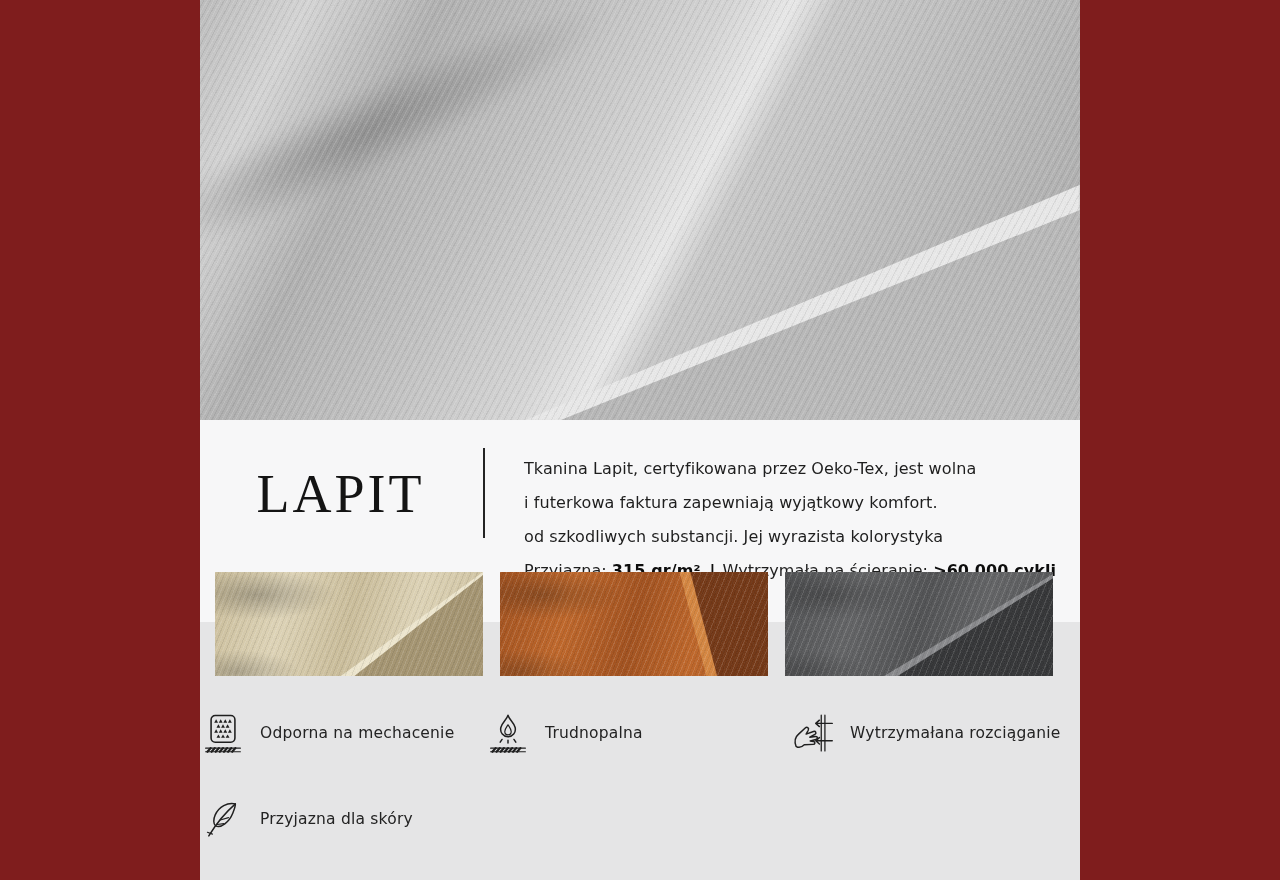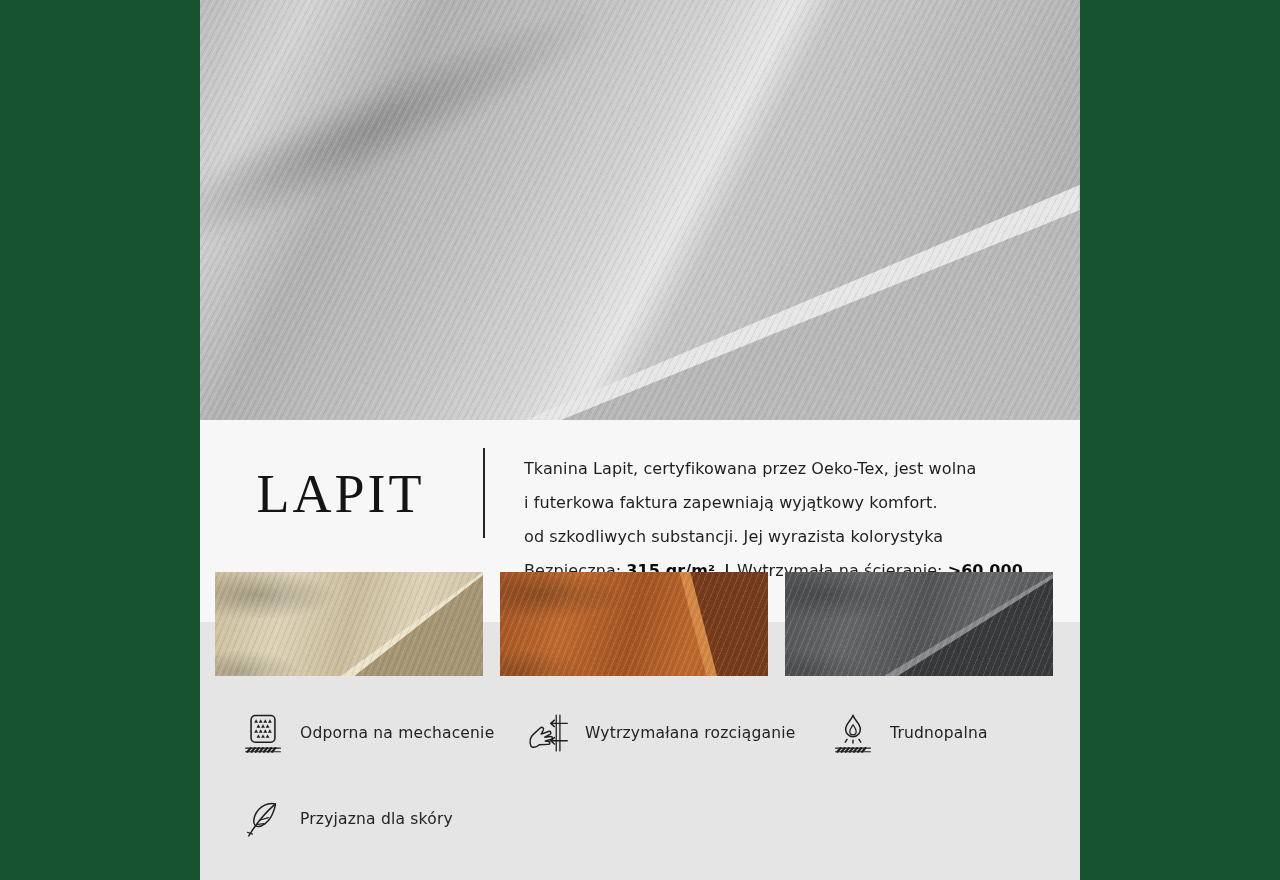--- a/index.html
+++ b/index.html
@@ -1,20 +1,20 @@
 <!DOCTYPE html>
 <html><head>
 <meta charset="utf-8">
 <style>
   html,body{margin:0;padding:0;}
   body{
     width:1280px;height:880px;overflow:hidden;background:#ffffff;
     font-family:"DejaVu Sans","Liberation Sans",sans-serif;
   }
-  .page{position:relative;width:1280px;height:880px;background:#14532d;}
+  .page{position:relative;width:1280px;height:880px;background:#7f1d1d;}
   .content{position:absolute;left:200px;top:0;width:880px;height:880px;}
 
   
   .hero{position:relative;width:880px;height:420px;overflow:hidden;background:var(--hm,#bcbcbc);}
   .hero-base{position:absolute;inset:0;
     background:linear-gradient(118deg,
       var(--hm,#bcbcbc) 0%, var(--hl,#d6d6d6) 10%, #b0b0b0 22%,
       #c2c2c2 36%, var(--hl,#d6d6d6) 48%, var(--hh,#ebebeb) 54%,
       #c8c8c8 58%, var(--hm,#bcbcbc) 72%, var(--hd,#a8a8a8) 100%);}
   .hero-streak{position:absolute;left:-8%;top:-12%;width:80%;height:86%;
@@ -62,21 +62,21 @@
   .swatch:nth-child(2) .sw-hi{clip-path:polygon(67% 0%,100% 0%,100% 100%,77% 100%);}
   .swatch:nth-child(2) .sw-dark{clip-path:polygon(71% 0%,100% 0%,100% 100%,81% 100%);}
   .swatch:nth-child(3) .sw-hi{clip-path:polygon(100% 2%,100% 100%,37% 100%);}
   .swatch:nth-child(3) .sw-dark{clip-path:polygon(100% 6%,100% 100%,42% 100%);}
   .sw-fur{position:absolute;inset:0;
     background:repeating-linear-gradient(112deg,
       rgba(255,255,255,.12) 0 1px, rgba(255,255,255,0) 1px 3px,
       rgba(0,0,0,.08) 3px 4px, rgba(0,0,0,0) 4px 6px);}
 
   
-  .features{position:absolute;left:0;top:270px;width:956px;padding-left:40px;box-sizing:border-box;
+  .features{position:absolute;left:0;top:270px;width:956px;box-sizing:border-box;
     display:grid;grid-template-columns:285px 305px 1fr;grid-auto-rows:86px;}
   .feature{display:flex;align-items:center;gap:14px;}
   .f-icon{width:46px;display:flex;justify-content:center;flex:0 0 46px;}
   .f-icon svg{display:block;}
   .f-label{font-size:15.5px;color:#232323;letter-spacing:.2px;}
 
   .defs-hidden{position:absolute;width:0;height:0;overflow:hidden;}
 </style>
 </head>
 <body>
@@ -118,21 +118,21 @@
       <div class="title-box">
         <h1>LAPIT</h1>
       </div>
       <div class="divider"></div>
 
       <div class="desc">
         <p>Tkanina Lapit, certyfikowana przez Oeko-Tex, jest wolna</p>
         <p>i futerkowa faktura zapewniają wyjątkowy komfort.</p>
         <p>od szkodliwych substancji. Jej wyrazista kolorystyka</p>
         <p class="specs">
-          <span>Bezpieczna:</span><b class="val">315 gr/m²</b><b class="sep">|</b><span>Wytrzymała na ścieranie:</span><b class="val">&gt;60 000 cykli</b>
+          <span>Przyjazna:</span><b class="val">315 gr/m²</b><b class="sep">|</b><span>Wytrzymała na ścieranie:</span><b class="val">&gt;60 000 cykli</b>
         </p>
       </div>
 
       <div class="swatches">
         <div class="swatch" style="--sl: #e0d5b6; --sm: #cbbd98; --sd: #a3926c; --sp: #8e7d58; --se: #f1e9cf;">
           <div class="sw-base"></div>
           <div class="sw-shade"></div>
           <div class="tri sw-hi"></div>
           <div class="tri sw-dark"></div>
           <div class="sw-fur"></div>
@@ -184,39 +184,39 @@
                 <use href="#pill" x="29" y="27.5"></use>
               <use href="#band"></use>
             </svg>
           </span>
           <span class="f-label">Odporna na mechacenie</span>
         </div>
 
         <div class="feature">
           <span class="f-icon">
             <svg width="44" height="48" viewBox="0 0 48 48" fill="none" stroke="#1f1f1f" stroke-width="1.6" stroke-linecap="round" stroke-linejoin="round">
+              <path d="M24 4.5 C25.2 9.5 30.6 12.6 31.8 18 C33 23.5 29 28 24 28 C19 28 15 23.5 16.2 18 C17.4 12.6 22.8 9.5 24 4.5 Z"></path>
+              <path d="M24 15 C22 18 20.5 19.8 20.5 22.3 C20.5 24.6 22 26 24 26 C26 26 27.5 24.6 27.5 22.3 C27.5 19.8 26 18 24 15 Z" stroke-width="1.3"></path>
+              <path d="M17.5 31 15.5 34 M24 31.8 V35 M30.5 31 32.5 34"></path>
+              <use href="#band"></use>
+            </svg>
+          </span>
+          <span class="f-label">Trudnopalna</span>
+        </div>
+
+        <div class="feature">
+          <span class="f-icon">
+            <svg width="44" height="48" viewBox="0 0 48 48" fill="none" stroke="#1f1f1f" stroke-width="1.6" stroke-linecap="round" stroke-linejoin="round">
               <path d="M33 4.5 V43.5 M37 4.5 V43.5" stroke-width="1.4"></path>
               <path d="M45 13.5 H27 M31 10 27 13.5 31 17"></path>
               <path d="M45 32.5 H27 M31 29 27 32.5 31 36"></path>
               <path d="M5.5 38.5 C3.5 33 4.5 28.5 8 25.5 L15.5 18.5 C17.5 16.8 20 18.6 18.8 21 L16.5 25.2 L24.5 22.3 C27 21.5 28.2 24.2 26 25.6 L20.5 28.6 L26.8 27.9 C29.3 27.7 29.6 30.4 27.2 31.1 L21 32.8 L24.6 33.3 C26.8 33.7 26.4 36.3 24.2 36.4 L14.5 36.9 C12 39.3 8.5 40.6 5.5 38.5 Z"></path>
             </svg>
           </span>
           <span class="f-label">Wytrzymałana rozciąganie</span>
-        </div>
-
-        <div class="feature">
-          <span class="f-icon">
-            <svg width="44" height="48" viewBox="0 0 48 48" fill="none" stroke="#1f1f1f" stroke-width="1.6" stroke-linecap="round" stroke-linejoin="round">
-              <path d="M24 4.5 C25.2 9.5 30.6 12.6 31.8 18 C33 23.5 29 28 24 28 C19 28 15 23.5 16.2 18 C17.4 12.6 22.8 9.5 24 4.5 Z"></path>
-              <path d="M24 15 C22 18 20.5 19.8 20.5 22.3 C20.5 24.6 22 26 24 26 C26 26 27.5 24.6 27.5 22.3 C27.5 19.8 26 18 24 15 Z" stroke-width="1.3"></path>
-              <path d="M17.5 31 15.5 34 M24 31.8 V35 M30.5 31 32.5 34"></path>
-              <use href="#band"></use>
-            </svg>
-          </span>
-          <span class="f-label">Trudnopalna</span>
         </div>
 
 
 
         <div class="feature">
           <span class="f-icon">
             <svg width="44" height="48" viewBox="0 0 48 48" fill="none" stroke="#1f1f1f" stroke-width="1.6" stroke-linecap="round" stroke-linejoin="round">
               <path d="M8.5 42.5 C13 35 22 21 37.5 7.5"></path>
               <path d="M37.5 7.5 C29 5.5 19.5 10.5 15.5 19.5 C13.5 24 13.2 29.5 16 31.5 C21.5 34.5 31 27 34.5 18 C36 14.2 37.5 10.5 37.5 7.5 Z"></path>
               <path d="M21 25 L30 22.5 M17.5 30 L25 29" stroke-width="1.2"></path>

